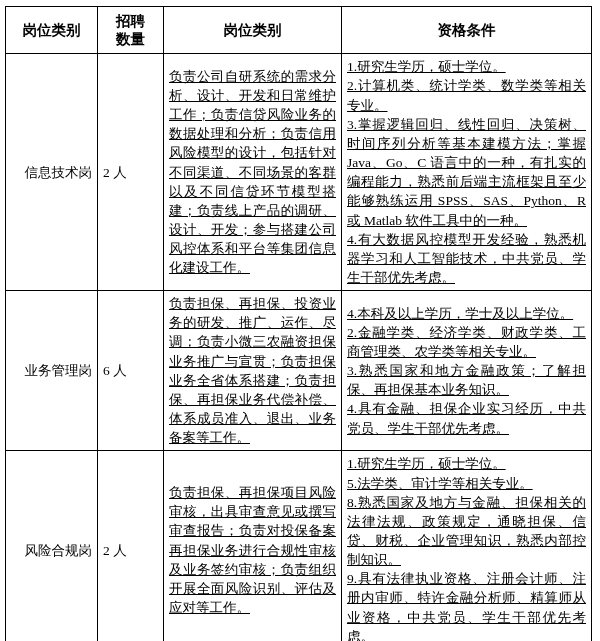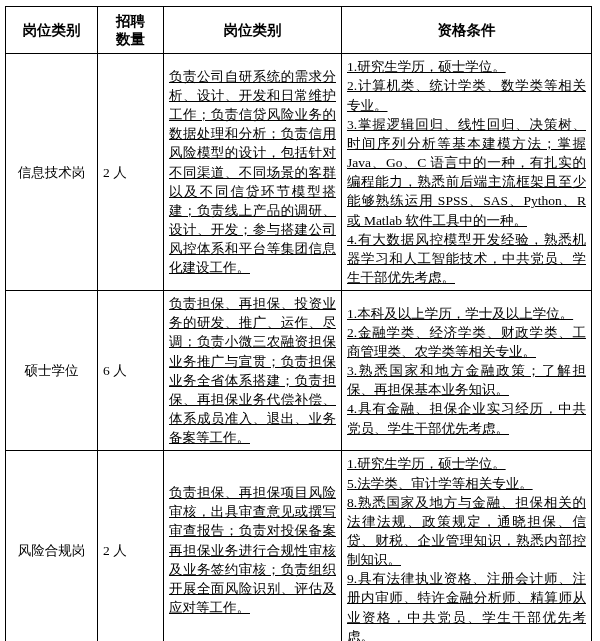--- a/index.html
+++ b/index.html
@@ -39,21 +39,21 @@
     font-weight: bold;
     font-size: 14.5px;
     padding: 5px 4px;
   }
   .col-cat { width: 92px; }
   .col-num { width: 66px; }
   .col-duty { width: 178px; }
   .col-req { width: 250px; }
 
   td.cat {
-    text-align: center;
+    text-align: right;
     font-size: 14px;
   }
   td.num {
     font-size: 14px;
   }
   td.duty {
     text-align: justify;
     text-justify: inter-ideograph;
     font-size: 13.5px;
     text-decoration: underline;
@@ -108,27 +108,27 @@
           <span class="dutypara">负责公司自研系统的需求分析、设计、开发和日常维护工作；负责信贷风险业务的数据处理和分析；负责信用风险模型的设计，包括针对不同渠道、不同场景的客群以及不同信贷环节模型搭建；负责线上产品的调研、设计、开发；参与搭建公司风控体系和平台等集团信息化建设工作。</span>
         </td>
         <td class="req">
           <span class="reqline">1.研究生学历，硕士学位。</span>
           <span class="reqline">2.计算机类、统计学类、数学类等相关专业。</span>
           <span class="reqline">3.掌握逻辑回归、线性回归、决策树、时间序列分析等基本建模方法；掌握 Java、Go、C 语言中的一种，有扎实的编程能力，熟悉前后端主流框架且至少能够熟练运用 SPSS、SAS、Python、R 或 Matlab 软件工具中的一种。</span>
           <span class="reqline">4.有大数据风控模型开发经验，熟悉机器学习和人工智能技术，中共党员、学生干部优先考虑。</span>
         </td>
       </tr>
       <tr>
-        <td class="cat">硕士学位</td>
+        <td class="cat">业务管理岗</td>
         <td class="num">6 人</td>
         <td class="duty">
           <span class="dutypara">负责担保、再担保、投资业务的研发、推广、运作、尽调；负责小微三农融资担保业务推广与宣贯；负责担保业务全省体系搭建；负责担保、再担保业务代偿补偿、体系成员准入、退出、业务备案等工作。</span>
         </td>
         <td class="req">
-          <span class="reqline">1.本科及以上学历，学士及以上学位。</span>
+          <span class="reqline">4.本科及以上学历，学士及以上学位。</span>
           <span class="reqline">2.金融学类、经济学类、财政学类、工商管理类、农学类等相关专业。</span>
           <span class="reqline">3.熟悉国家和地方金融政策；了解担保、再担保基本业务知识。</span>
           <span class="reqline">4.具有金融、担保企业实习经历，中共党员、学生干部优先考虑。</span>
         </td>
       </tr>
       <tr>
         <td class="cat">风险合规岗</td>
         <td class="num">2 人</td>
         <td class="duty">
           <span class="dutypara">负责担保、再担保项目风险审核，出具审查意见或撰写审查报告；负责对投保备案再担保业务进行合规性审核及业务签约审核；负责组织开展全面风险识别、评估及应对等工作。</span>

